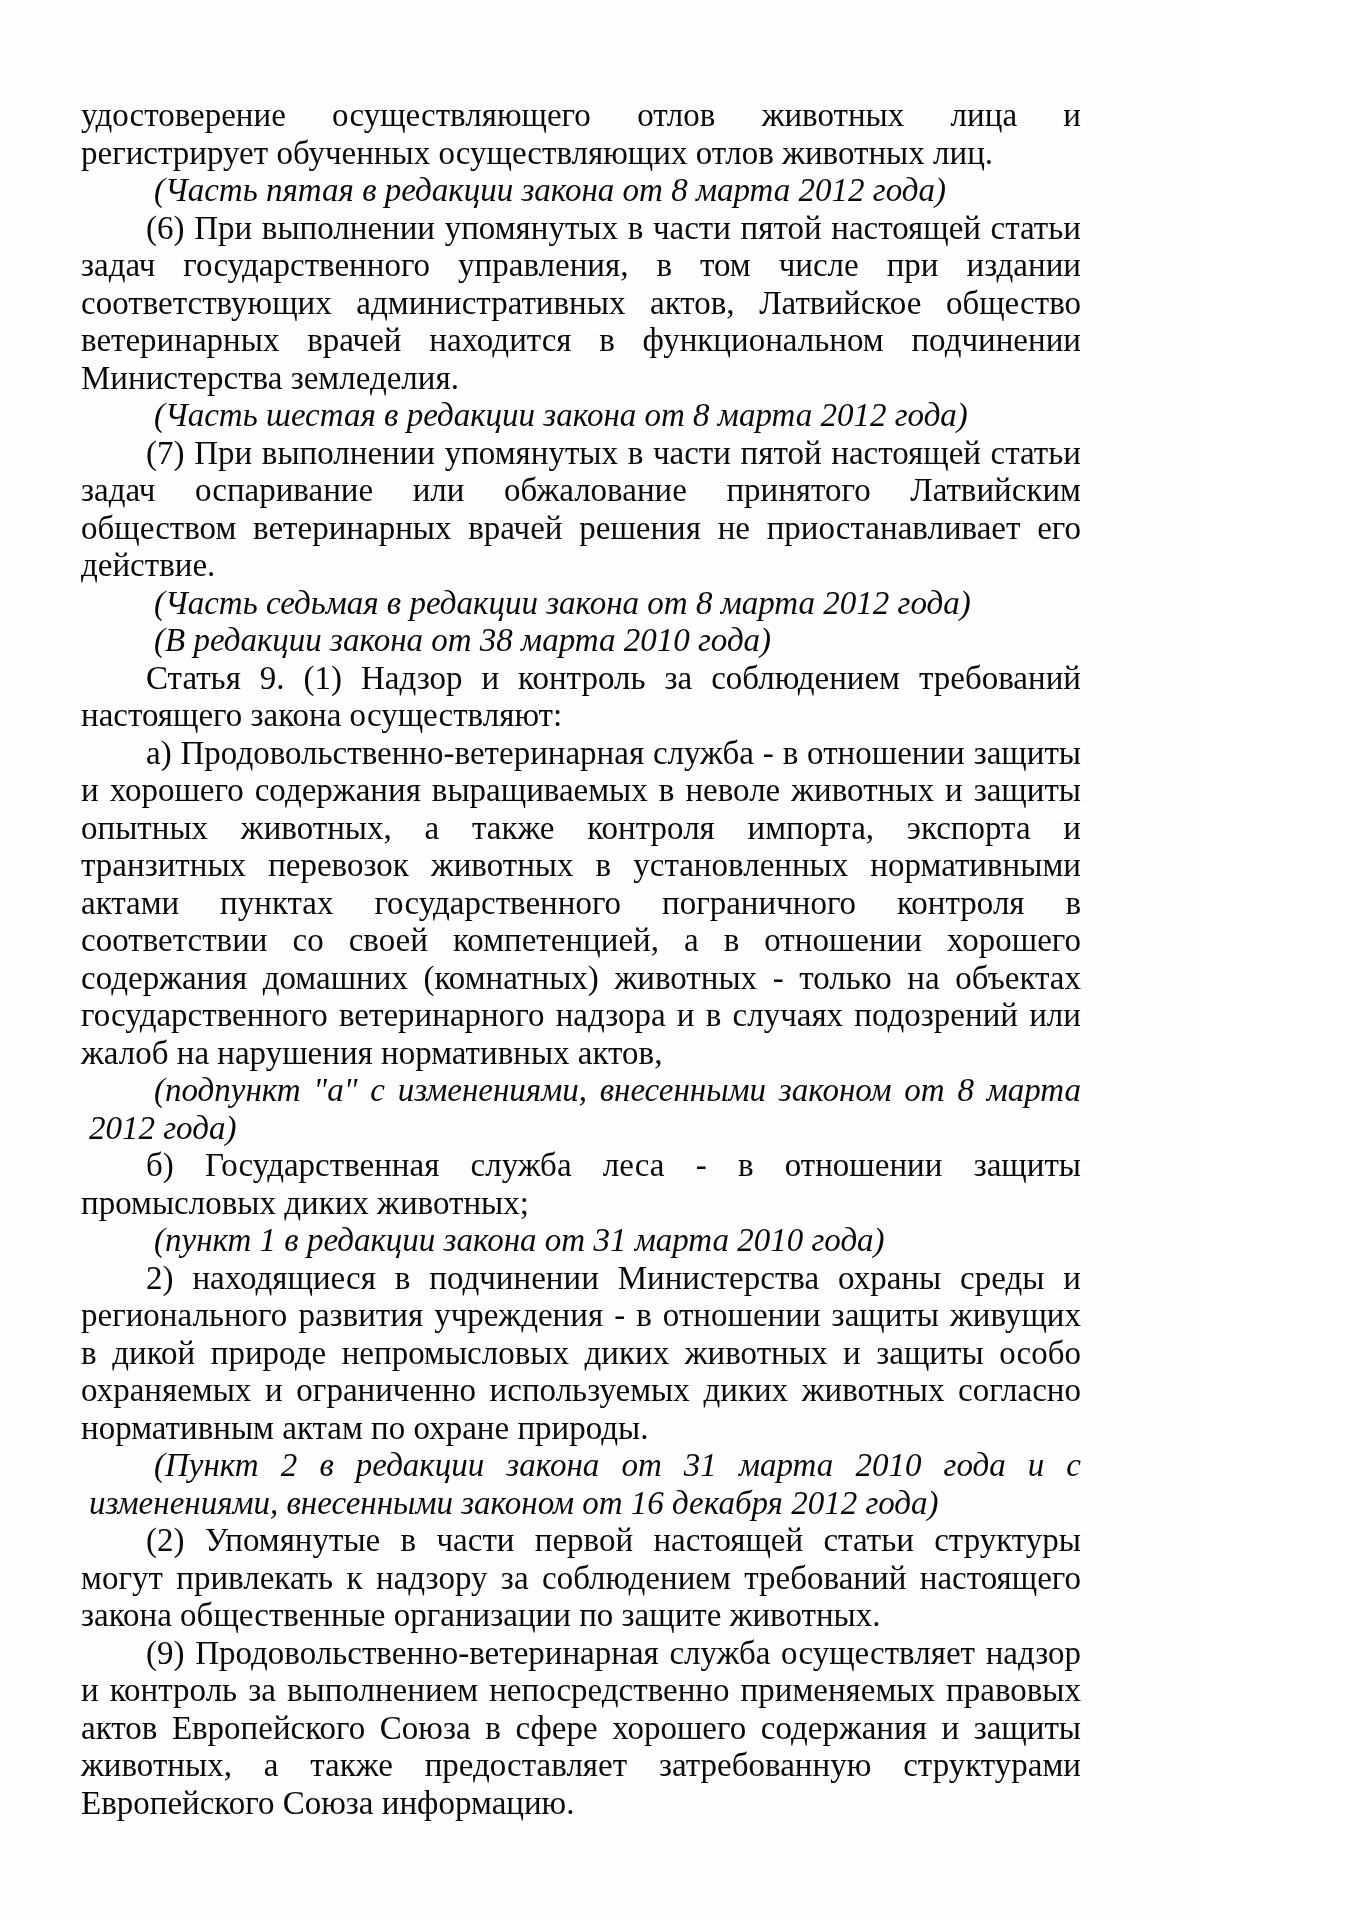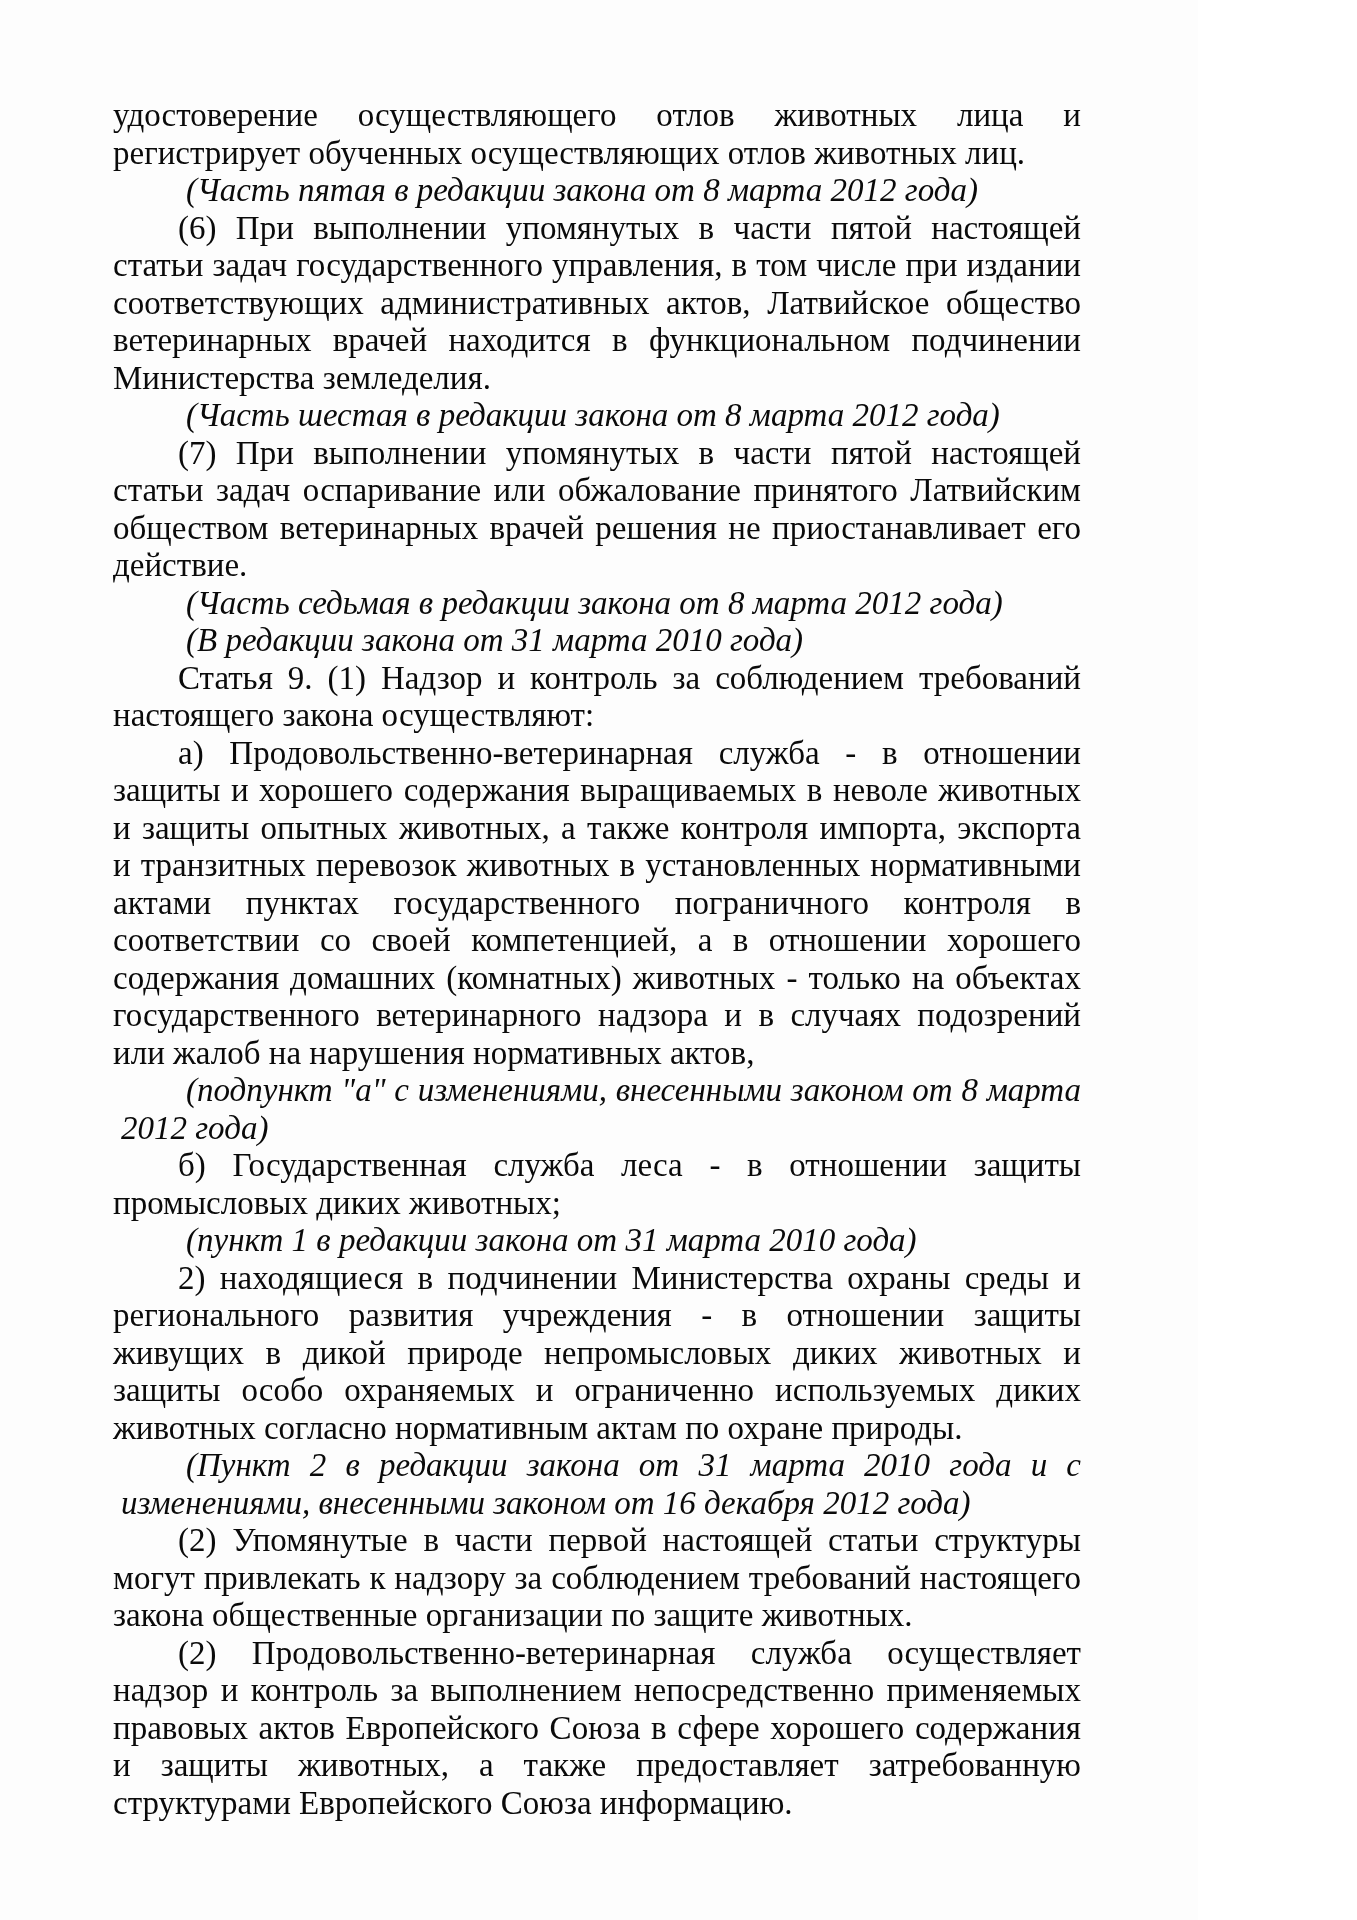--- a/index.html
+++ b/index.html
@@ -9,21 +9,21 @@
   }
   body {
     width: 1357px;
     height: 1920px;
     overflow: hidden;
   }
   .page {
     box-sizing: border-box;
     width: 1198px;
     height: 1920px;
-    padding: 97px 117px 0 113px;
+    padding: 97px 117px 0 81px;
     background: #fdfdfd;
     font-family: "Liberation Serif", "DejaVu Serif", serif;
     font-size: 33px;
     line-height: 37.5px;
     color: #0a0a0a;
   }
   p.para {
     margin: 0;
     padding: 0;
     text-align: justify;
@@ -42,23 +42,23 @@
 </head>
 <body>
 
 <main class="page">
     <p class="para"><span>удостоверение осуществляющего отлов животных лица и регистрирует обученных осуществляющих отлов животных лиц.</span></p>
     <p class="para indent note"><i>(Часть пятая в редакции закона от 8 марта 2012 года)</i></p>
     <p class="para indent"><span>(6) При выполнении упомянутых в части пятой настоящей статьи задач государственного управления, в том числе при издании соответствующих административных актов, Латвийское общество ветеринарных врачей находится в функциональном подчинении Министерства земледелия.</span></p>
     <p class="para indent note"><i>(Часть шестая в редакции закона от 8 марта 2012 года)</i></p>
     <p class="para indent"><span>(7) При выполнении упомянутых в части пятой настоящей статьи задач оспаривание или обжалование принятого Латвийским обществом ветеринарных врачей решения не приостанавливает его действие.</span></p>
     <p class="para indent note"><i>(Часть седьмая в редакции закона от 8 марта 2012 года)</i></p>
-    <p class="para indent note"><i>(В редакции закона от 31 марта 2010 года)</i></p>
+    <p class="para indent note"><i>(В редакции закона от 38 марта 2010 года)</i></p>
     <p class="para indent"><b>Статья 9.</b><span> (1) Надзор и контроль за соблюдением требований настоящего закона осуществляют:</span></p>
     <p class="para indent"><span>а) Продовольственно-ветеринарная служба - в отношении защиты и хорошего содержания выращиваемых в неволе животных и защиты опытных животных, а также контроля импорта, экспорта и транзитных перевозок животных в установленных нормативными актами пунктах государственного пограничного контроля  в соответствии со своей компетенцией, а в отношении хорошего содержания домашних (комнатных) животных - только на объектах государственного ветеринарного надзора и в случаях подозрений или жалоб на нарушения нормативных актов,</span></p>
     <p class="para indent note"><i>(подпункт "а" с изменениями, внесенными законом от 8 марта 2012 года)</i></p>
     <p class="para indent"><span>б) Государственная служба леса - в отношении защиты промысловых диких животных;</span></p>
     <p class="para indent note"><i>(пункт 1 в редакции закона от 31 марта 2010 года)</i></p>
     <p class="para indent"><span>2) находящиеся в подчинении Министерства охраны среды и регионального развития учреждения - в отношении защиты живущих в дикой природе непромысловых диких животных и защиты особо охраняемых и ограниченно используемых диких животных согласно нормативным актам по охране природы.</span></p>
     <p class="para indent note"><i>(Пункт 2 в редакции закона от 31 марта 2010 года и с изменениями, внесенными законом от 16 декабря 2012 года)</i></p>
     <p class="para indent"><span>(2) Упомянутые в части первой настоящей статьи структуры могут привлекать к надзору за соблюдением требований настоящего закона общественные организации по защите животных.</span></p>
-    <p class="para indent"><span>(2) Продовольственно-ветеринарная служба осуществляет надзор и контроль за выполнением непосредственно применяемых правовых актов Европейского Союза в сфере хорошего содержания и защиты животных, а также предоставляет затребованную структурами Европейского Союза информацию.</span></p>
+    <p class="para indent"><span>(9) Продовольственно-ветеринарная служба осуществляет надзор и контроль за выполнением непосредственно применяемых правовых актов Европейского Союза в сфере хорошего содержания и защиты животных, а также предоставляет затребованную структурами Европейского Союза информацию.</span></p>
   </main>
 
 </body></html>

